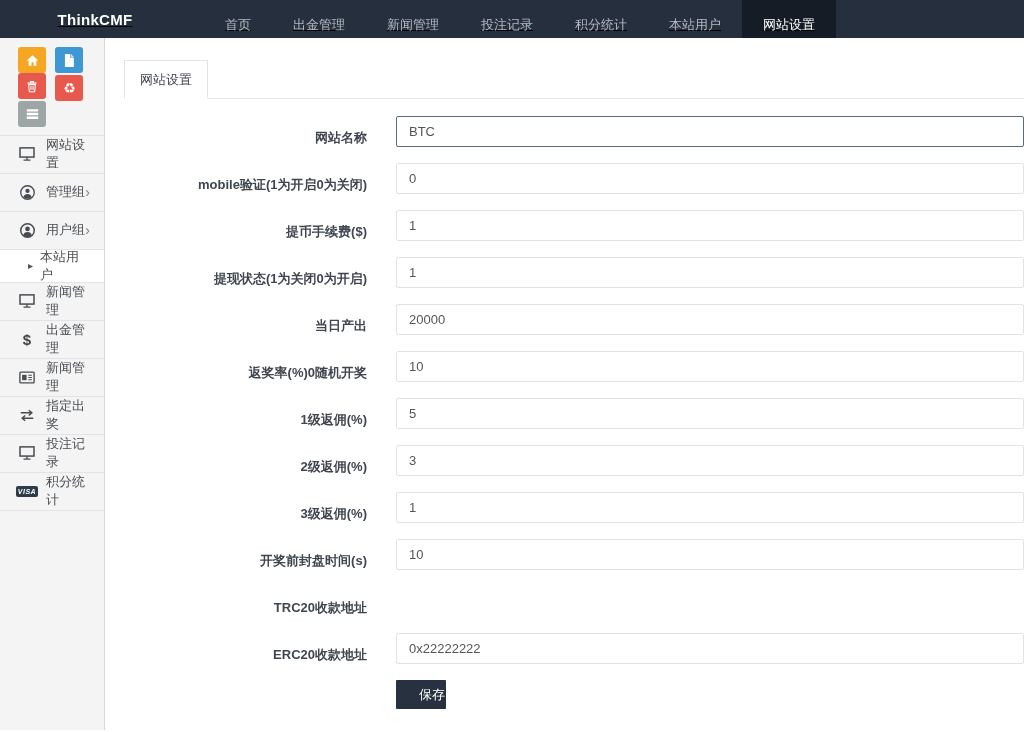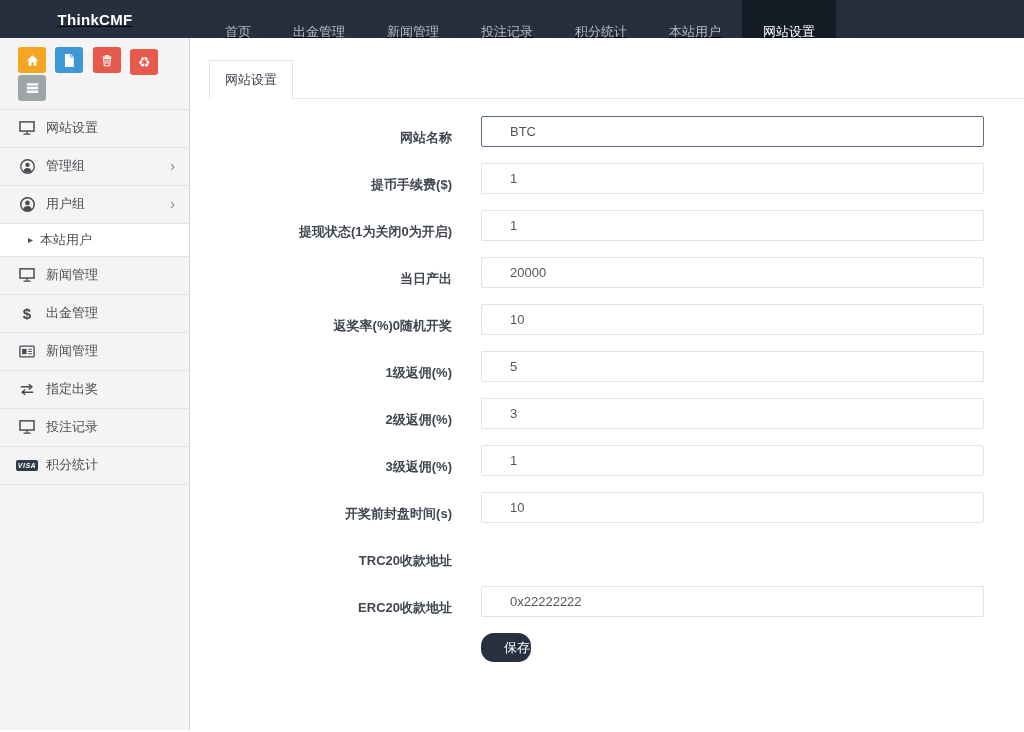--- a/index.html
+++ b/index.html
@@ -4,21 +4,21 @@
 <style>
   * { margin:0; padding:0; box-sizing:border-box; }
   html,body { width:1024px; height:732px; overflow:hidden; background:#fff;
               font-family:"Liberation Sans","DejaVu Sans",sans-serif; }
 
   
   .navbar { height:38px; background:#252f3d; display:flex; align-items:stretch;text-decoration:underline; }
   .brand { width:190px; line-height:40px; text-align:center; color:#ffffff;
            font-size:15px; font-weight:bold; letter-spacing:.3px; cursor:pointer; }
   .nav { display:flex; padding-left:14px; }
-  .nav-item { line-height:40px; padding:12px 21px; font-size:13px; color:#b2bac4;
+  .nav-item { line-height:40px; padding:5px 21px; font-size:13px; color:#b2bac4;
               text-decoration:none; cursor:pointer; }
   .nav-item.active { background:#161c26; color:#ffffff; }
 
   
   .layout { display:flex; height:692px; }
 
   
   .sidebar { width:190px; background:#f4f4f4; border-right:1px solid #d8d8d8; }
   .toolbar { padding:9px 0 8px 18px; border-bottom:1px solid #e2e2e2; }
   .tb-btn { display:inline-flex; width:28px; height:26px; margin-right:5px;
@@ -44,26 +44,26 @@
   .tabs-bar { border-bottom:1px solid #e3e8ea; display:flex; align-items:flex-end;
               height:39px; }
   .tab { display:inline-block; background:#fff; border:1px solid #dfe4e7;
          border-bottom:1px solid #ffffff; margin-bottom:-1px; height:39px;
          line-height:38px; padding:0 15px; font-size:13px; color:#3f454d; cursor:pointer; }
 
   .settings-form { margin-top:17px; }
   .form-row { display:flex; align-items:flex-end; margin-bottom:16px; height:31px; }
   .form-label { width:243px; text-align:right; font-size:13px; font-weight:bold;
                 color:#404650; flex:none; }
-  .form-input { margin-left:29px; width:503px; height:31px; border:1px solid #dde4ea;
-                border-radius:2px; padding:0 28px; font-size:13px; color:#555;
+  .form-input { margin-left:29px; width:628px; height:31px; border:1px solid #dde4ea;
+                border-radius:2px; padding:0 12px; font-size:13px; color:#555;
                 background:#fff; outline:none; }
   .form-input.focused { border-color:#5a6b7d; }
   .save-btn { margin:0 0 20px 272px; width:50px; height:29px; background:#28313f;
-              color:#fff; border:none; border-radius:13px; font-size:13px; cursor:pointer;padding-left:22px; }
+              color:#fff; border:none; border-radius:1px; font-size:13px; cursor:pointer;padding-left:22px; }
 </style>
 </head>
 <body>
 
 <header class="navbar">
   <div class="brand">ThinkCMF</div>
   <nav class="nav">
     <a class="nav-item">首页</a>
     <a class="nav-item">出金管理</a>
     <a class="nav-item">新闻管理</a>
@@ -204,20 +204,24 @@
     <div class="tabs-bar">
       <div class="tab">网站设置</div>
     </div>
 
     <form class="settings-form">
       <div class="form-row">
         <label class="form-label">网站名称</label>
         <input class="form-input focused" value="BTC" style="">
       </div>
       <div class="form-row">
+        <label class="form-label">mobile验证(1为开启0为关闭)</label>
+        <input class="form-input" value="0" style="">
+      </div>
+      <div class="form-row">
         <label class="form-label">提币手续费($)</label>
         <input class="form-input" value="1" style="">
       </div>
       <div class="form-row">
         <label class="form-label">提现状态(1为关闭0为开启)</label>
         <input class="form-input" value="1" style="">
       </div>
       <div class="form-row">
         <label class="form-label">当日产出</label>
         <input class="form-input" value="20000" style="">

